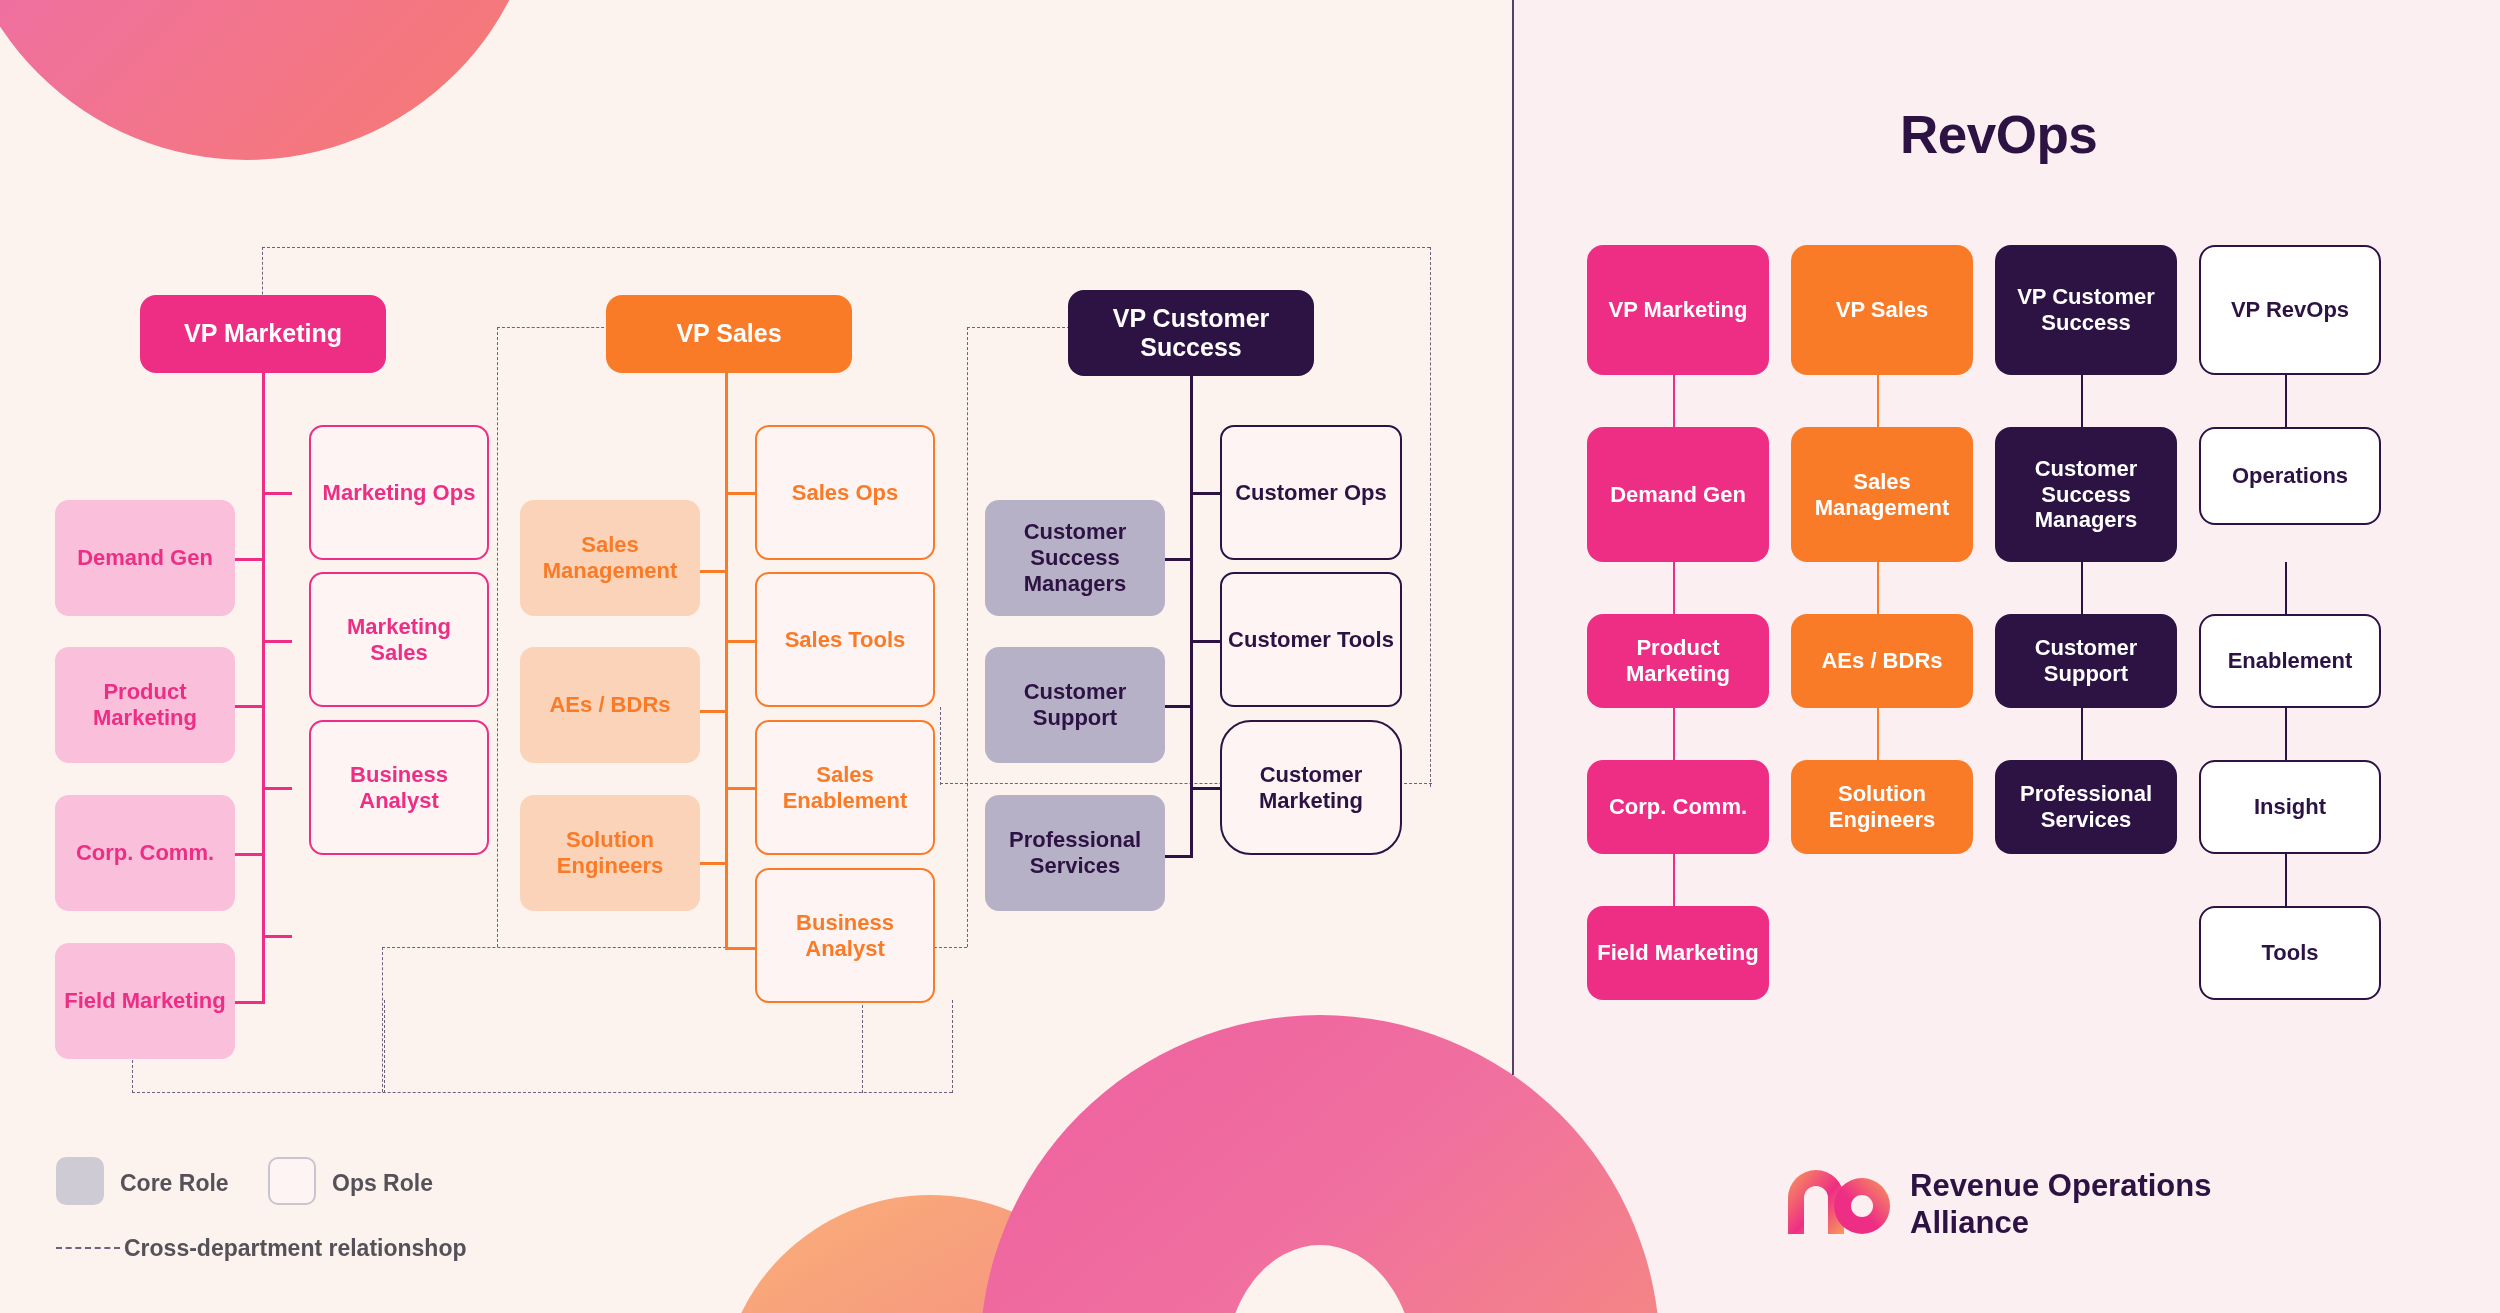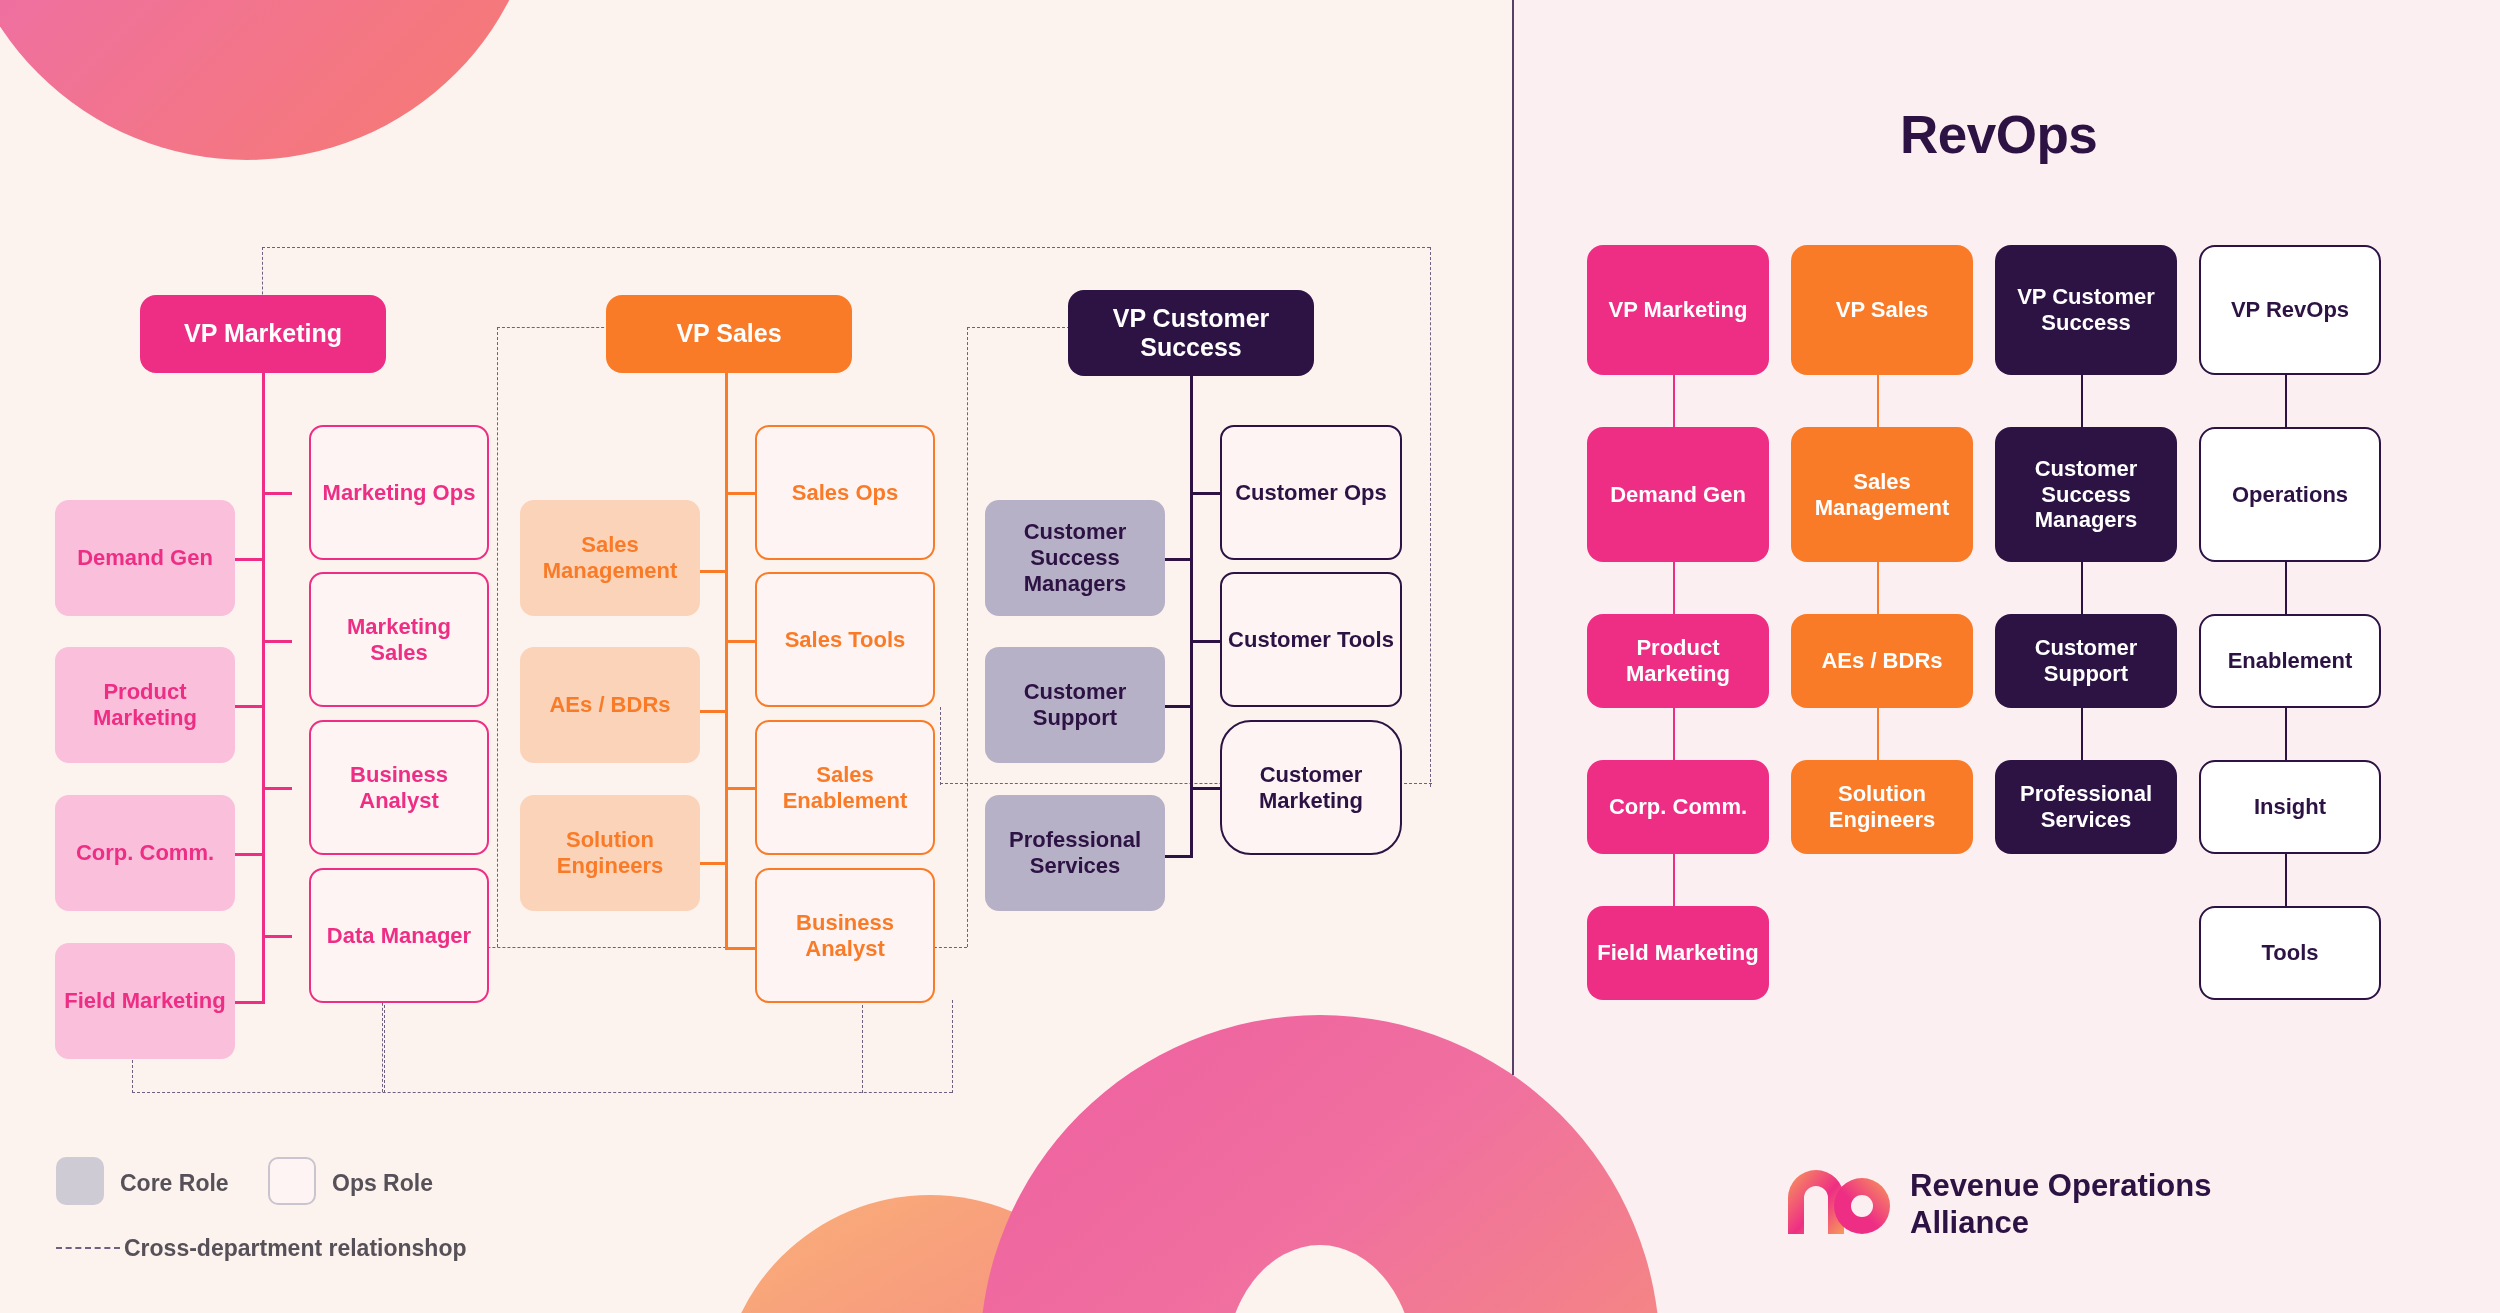--- a/index.html
+++ b/index.html
@@ -158,23 +158,20 @@
 
   <div class="node ops-mkt" style="left:292px;top:425px;width:180px;height:135px;">
     <span>Marketing Ops</span>
     </div>
   <div class="node ops-mkt" style="left:292px;top:572px;width:180px;height:135px;">
     <span>Marketing Sales</span>
     </div>
   <div class="node ops-mkt" style="left:292px;top:720px;width:180px;height:135px;">
     <span>Business Analyst</span>
     </div>
-  <div class="node ops-mkt" style="left:292px;top:868px;width:180px;height:135px;">
-    <span>Data Manager</span>
-    </div>
 
   <div class="ln ln-sales" style="left:725px;top:372px;width:3px;height:578px;"></div>
   <div class="ln ln-sales" style="left:698px;top:570px;width:28px;height:3px;"></div>
   <div class="ln ln-sales" style="left:698px;top:710px;width:28px;height:3px;"></div>
   <div class="ln ln-sales" style="left:698px;top:862px;width:28px;height:3px;"></div>
   <div class="ln ln-sales" style="left:725px;top:492px;width:30px;height:3px;"></div>
   <div class="ln ln-sales" style="left:725px;top:640px;width:30px;height:3px;"></div>
   <div class="ln ln-sales" style="left:725px;top:787px;width:30px;height:3px;"></div>
   <div class="ln ln-sales" style="left:725px;top:947px;width:30px;height:3px;"></div>
 
@@ -293,21 +290,21 @@
     </div>
 
   <div class="ln ln-rv-dark" style="left:2285px;top:375px;width:2px;height:52px;"></div>
   <div class="ln ln-rv-dark" style="left:2285px;top:562px;width:2px;height:52px;"></div>
   <div class="ln ln-rv-dark" style="left:2285px;top:708px;width:2px;height:52px;"></div>
   <div class="ln ln-rv-dark" style="left:2285px;top:854px;width:2px;height:52px;"></div>
 
   <div class="node rv-white" style="left:2199px;top:245px;width:182px;height:130px;">
     <span>VP RevOps</span>
     </div>
-  <div class="node rv-white" style="left:2199px;top:427px;width:182px;height:135px;">
+  <div class="node rv-white" style="left:2199px;top:427px;width:182px;height:98px;">
     <span>Operations</span>
     </div>
   <div class="node rv-white" style="left:2199px;top:614px;width:182px;height:94px;">
     <span>Enablement</span>
     </div>
   <div class="node rv-white" style="left:2199px;top:760px;width:182px;height:94px;">
     <span>Insight</span>
     </div>
   <div class="node rv-white" style="left:2199px;top:906px;width:182px;height:94px;">
     <span>Tools</span>

